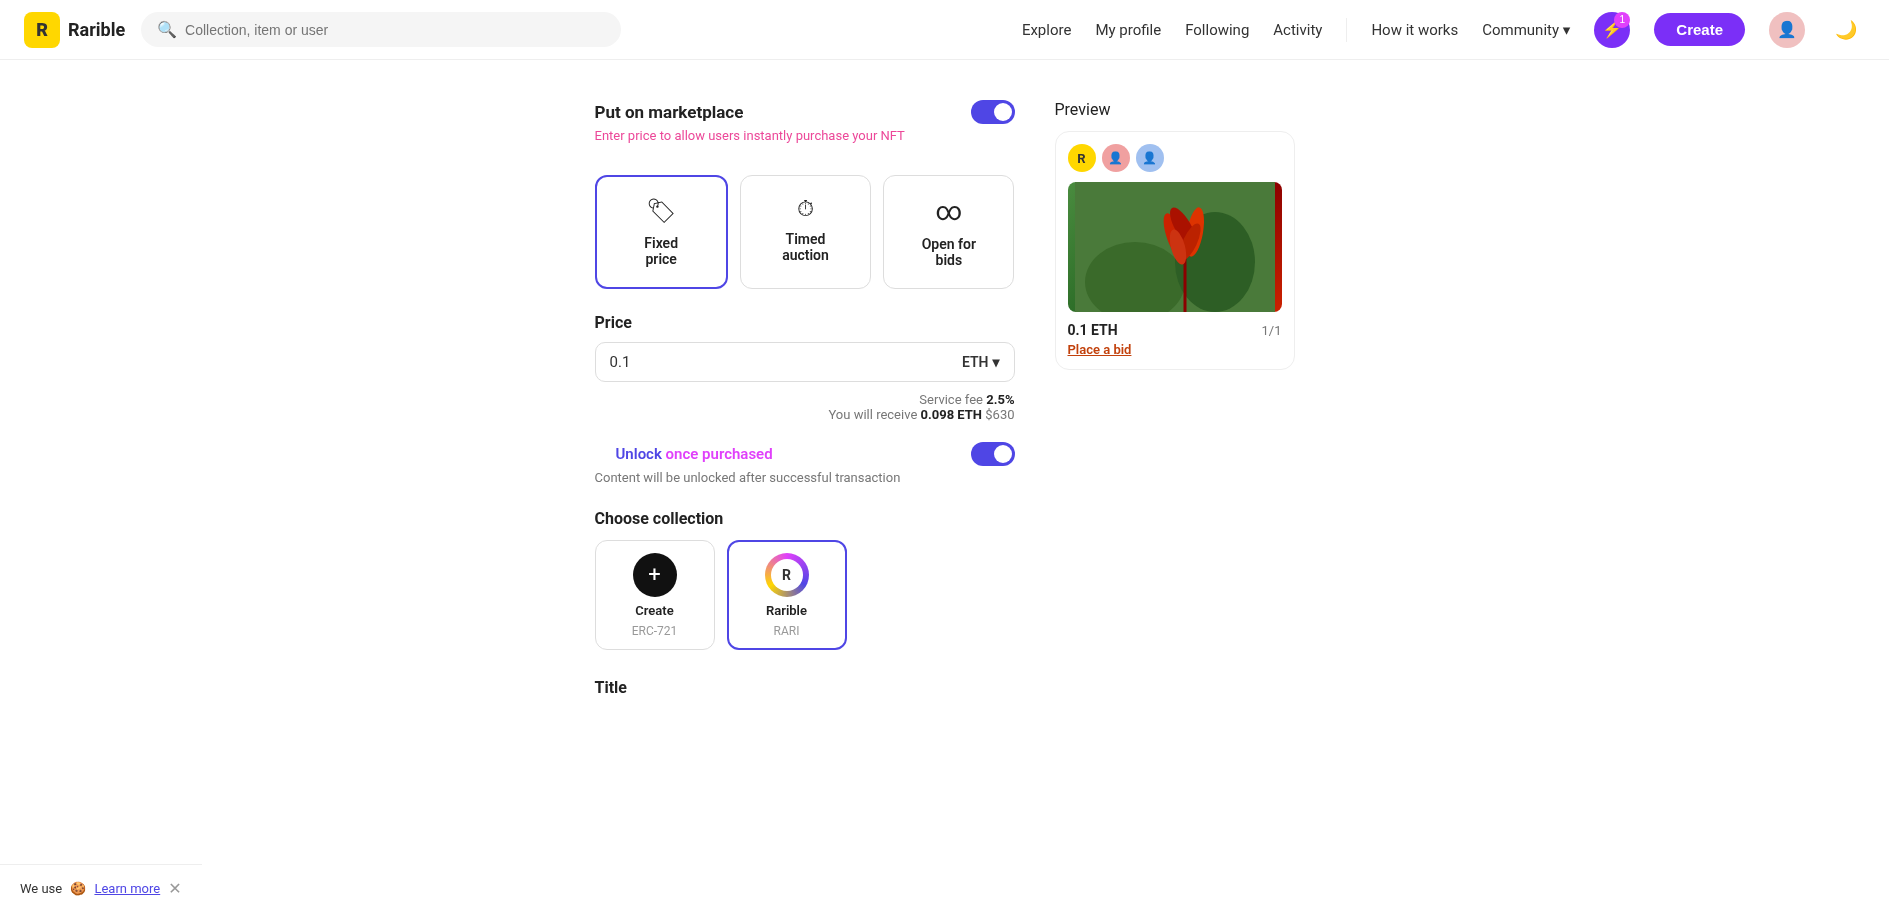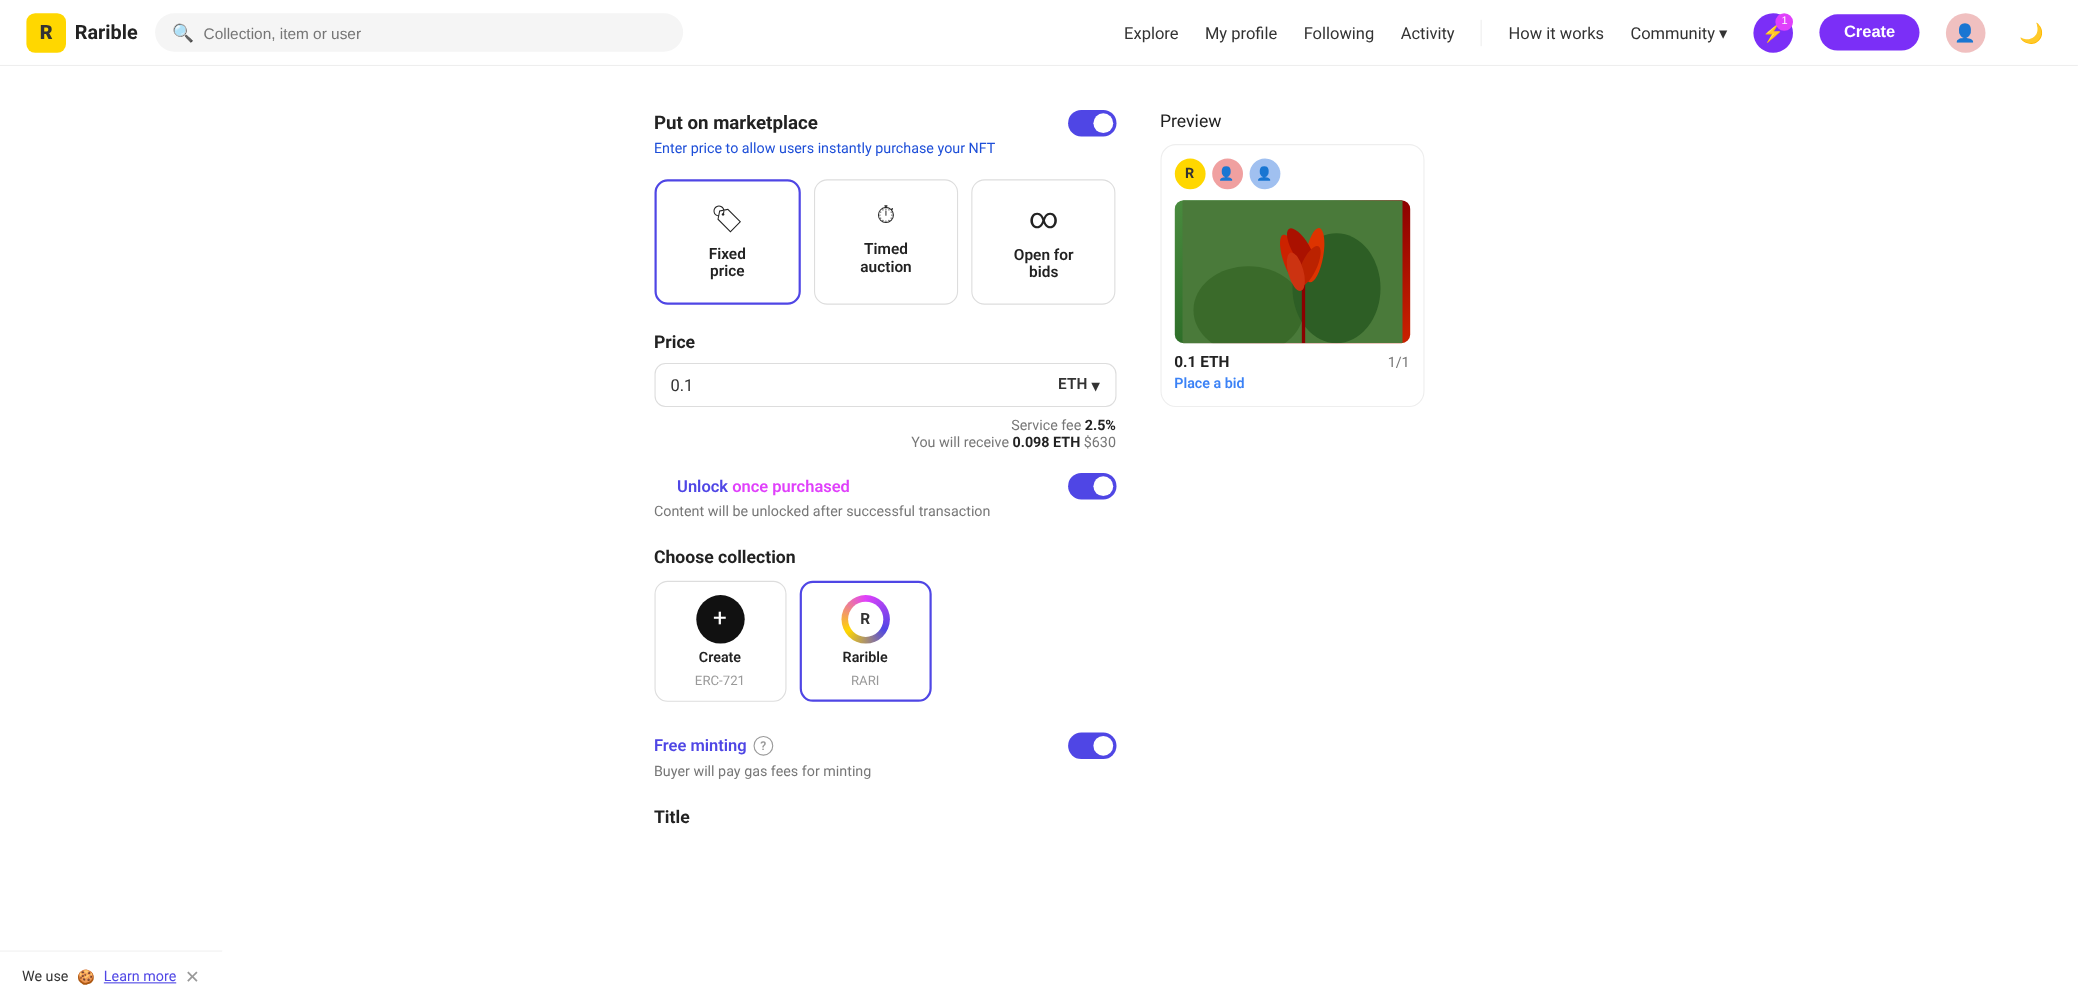--- a/index.html
+++ b/index.html
@@ -24,21 +24,21 @@
     .theme-btn { width: 36px; height: 36px; border-radius: 50%; display: flex; align-items: center; justify-content: center; cursor: pointer; font-size: 18px; }
 
     
     .main-content { display: flex; justify-content: center; padding: 40px 8px; gap: 40px; }
     .form-section { width: 420px; }
     .preview-section { width: 240px; }
 
     
     .section-header { display: flex; align-items: center; justify-content: space-between; margin-bottom: 4px; }
     .section-title { font-size: 17px; font-weight: 700; }
-    .section-subtitle { font-size: 13px; color: #1d4ed8; margin-bottom: 20px; }
+    .section-subtitle { font-size: 13px; color: #ec4899; margin-bottom: 32px; }
 
     
     .toggle { width: 44px; height: 24px; background: #4f46e5; border-radius: 12px; position: relative; cursor: pointer; }
     .toggle-knob { position: absolute; right: 3px; top: 3px; width: 18px; height: 18px; background: #fff; border-radius: 50%; }
     .toggle-off { background: #ccc; }
     .toggle-off .toggle-knob { left: 3px; right: auto; }
 
     
     .pricing-cards { display: flex; gap: 12px; margin-bottom: 24px; }
     .pricing-card {
@@ -102,21 +102,21 @@
     .preview-card { border: 1px solid #eee; border-radius: 14px; overflow: hidden; padding: 12px; }
     .preview-avatars { display: flex; align-items: center; gap: 6px; margin-bottom: 10px; }
     .p-avatar { width: 28px; height: 28px; border-radius: 50%; display: flex; align-items: center; justify-content: center; font-size: 13px; font-weight: 700; }
     .p-avatar-r { background: #FFD700; color: #333; }
     .p-avatar-pink { background: #f0a0a0; color: #fff; font-size: 12px; }
     .p-avatar-blue { background: #a0c0f0; color: #fff; font-size: 12px; }
     .preview-image { width: 100%; height: 130px; object-fit: cover; border-radius: 8px; margin-bottom: 10px; overflow: hidden; background: linear-gradient(135deg, #4a8c3f 0%, #2d6e28 40%, #8B0000 60%, #cc2200 100%); }
     .preview-price-row { display: flex; align-items: center; justify-content: space-between; }
     .preview-eth { font-size: 14px; font-weight: 700; }
     .preview-count { font-size: 13px; color: #777; }
-    .preview-bid { font-size: 13px; color: #3b82f6; font-weight: 600; cursor: pointer; margin-top: 4px; }
+    .preview-bid { font-size: 13px; color: #c2410c; font-weight: 600; cursor: pointer; margin-top: 4px; text-decoration: underline; }
 
     
     .cookie-banner {
       position: fixed; bottom: 0; left: 0; padding: 14px 20px;
       background: #fff; border-top: 1px solid #eee; display: flex; align-items: center; gap: 8px;
       font-size: 13px; color: #333; z-index: 200; max-width: 260px; margin-top: 23px;
     }
     .cookie-learn { color: #4f46e5; text-decoration: underline; cursor: pointer; }
     .cookie-close { margin-left: auto; cursor: pointer; font-size: 16px; color: #999; }
   </style>
@@ -232,32 +232,20 @@
         <div class="collection-card active">
           <div class="rarible-icon">
             <div class="rarible-inner">R</div>
           </div>
           <span class="collection-name">Rarible</span>
           <span class="collection-sub">RARI</span>
         </div>
       </div>
     </div>
 
-    <div class="free-minting-section">
-      <div class="free-minting-header">
-        <div class="free-minting-title">
-          <span>Free minting</span>
-          <div class="help-icon">?</div>
-        </div>
-        <div class="toggle">
-          <div class="toggle-knob"></div>
-        </div>
-      </div>
-      <p class="free-minting-sub">Buyer will pay gas fees for minting</p>
-    </div>
 
     <div>
       <div class="form-title-label">Title</div>
     </div>
   </div>
 
   <div class="preview-section">
     <div class="preview-title">Preview</div>
     <div class="preview-card">
       <div class="preview-avatars">

